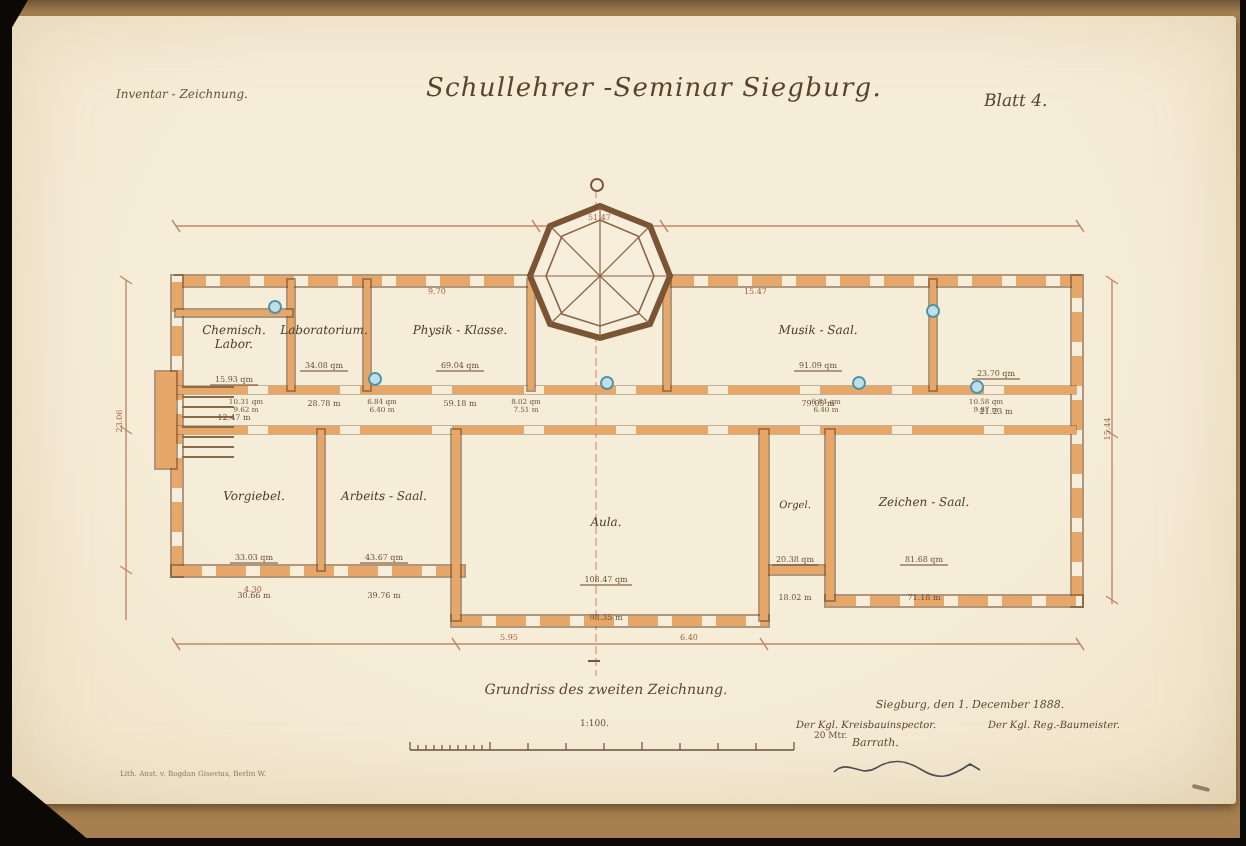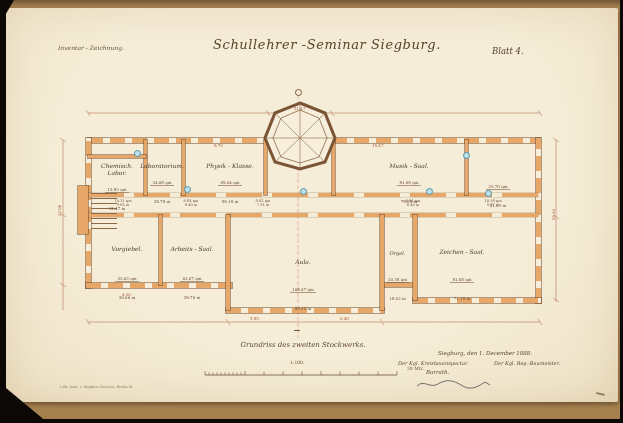--- a/index.html
+++ b/index.html
@@ -194,21 +194,21 @@
     <div class="dim" style="left:294px;top:106px;">51.47</div>
     <div class="dim" style="left:372px;top:143px;">15.47</div>
     <div class="dim" style="left:214px;top:143px;">9.70</div>
     <div class="dim" style="left:122px;top:292px;">4.30</div>
     <div class="dim" style="left:250px;top:316px;">5.95</div>
     <div class="dim" style="left:340px;top:316px;">6.40</div>
     <div class="dim" style="left:54px;top:208px;transform:rotate(-90deg);">23.06</div>
     <div class="dim" style="left:548px;top:212px;transform:rotate(-90deg);">15.44</div>
   </div>
 
-  <div class="txt script" style="left:215px;top:341px;width:176px;text-align:center;font-size:7px;color:#5c462f;">Grundriss des zweiten Stockwerks.</div>
+  <div class="txt script" style="left:215px;top:341px;width:176px;text-align:center;font-size:7px;color:#5c462f;">Grundriss des zweiten Zeichnung.</div>
 
   <div class="txt" style="left:290px;top:360px;font-size:4.5px;color:#6b503a;">1:100.</div>
   <svg style="position:absolute;left:203px;top:368px;" width="200" height="10" viewBox="0 0 200 10">
     <line x1="2" y1="7" x2="194" y2="7" stroke="#6b503a" stroke-width="0.8"></line>
     <g stroke="#6b503a" stroke-width="0.6">
       <line x1="2" y1="3" x2="2" y2="7"></line>
         <line x1="6" y1="4.5" x2="6" y2="7"></line>
       <line x1="10" y1="4.5" x2="10" y2="7"></line>
         <line x1="14" y1="4.5" x2="14" y2="7"></line>
       <line x1="18" y1="4.5" x2="18" y2="7"></line>

